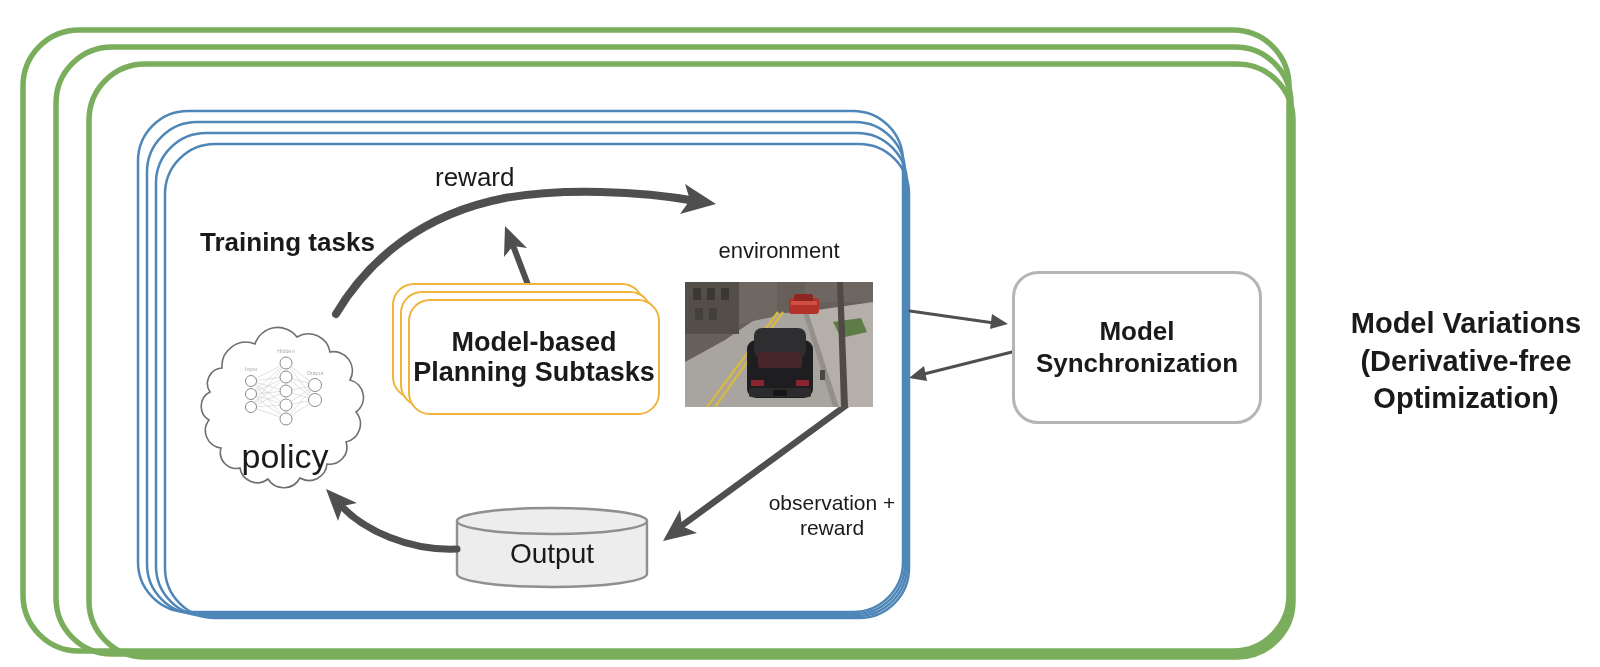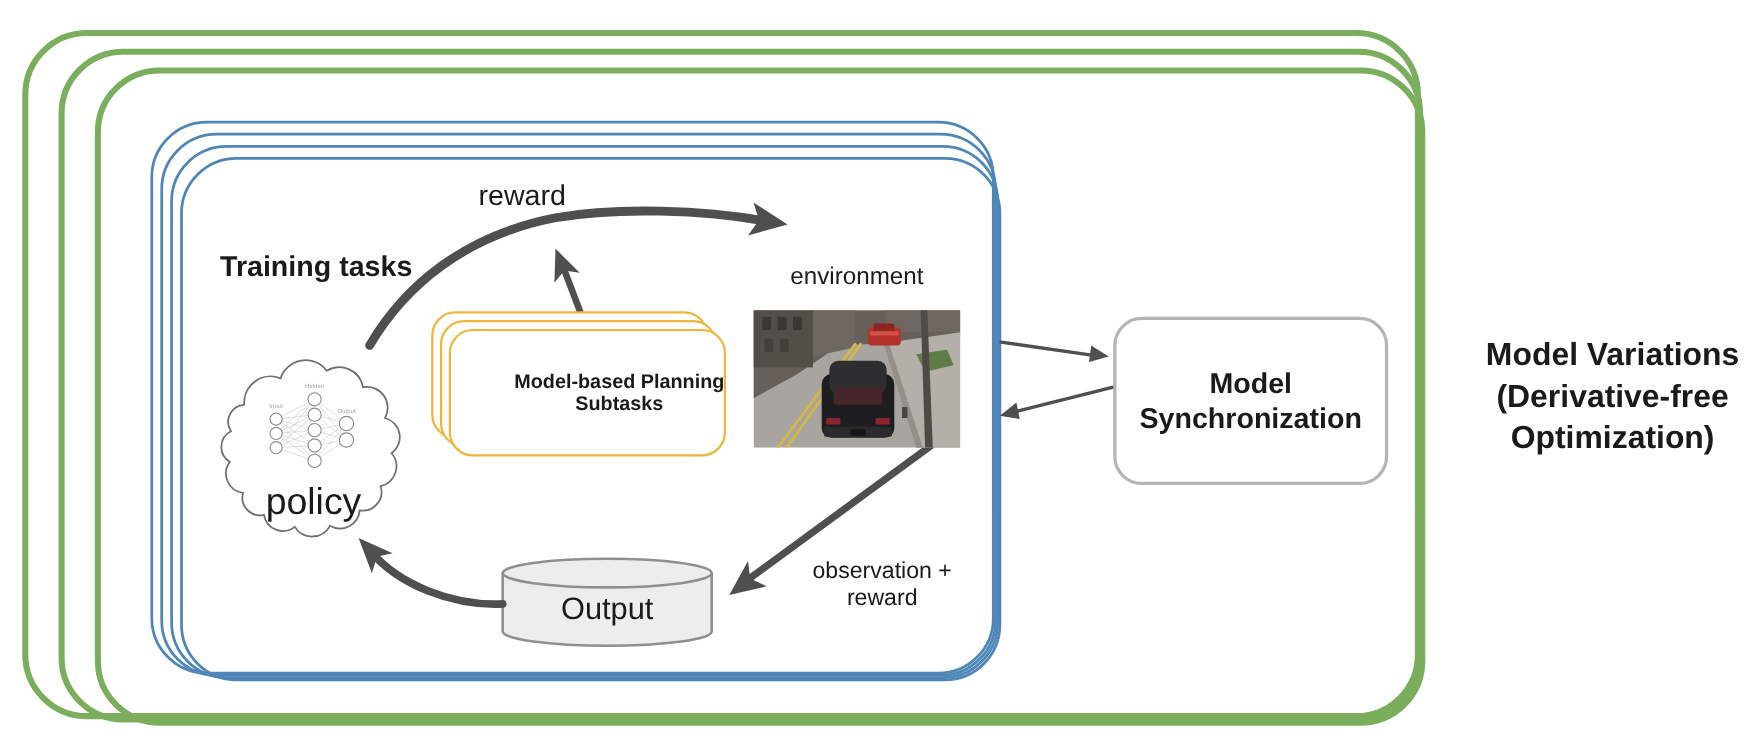--- a/index.html
+++ b/index.html
@@ -20,41 +20,41 @@
   .nn-node{fill:#ffffff;stroke:#8a8a8a;stroke-width:1;}
   .nn-label{fill:#a8a8a8;font-size:5.5px;text-anchor:middle;}
   
   .cyl{fill:var(--c-replay_fill,#ededed);stroke:#8f8f8f;stroke-width:2.4;}
   
   .yellow-box{
     position:absolute;width:252px;height:116px;background:#fff;border-radius:22px;
     border:2.5px solid var(--c-subtasks_border,#f0b43d);box-sizing:border-box;
   }
   .sync-box{
-    position:absolute;left:1012px;top:288px;width:250px;height:153px;background:#fff;
+    position:absolute;left:1012px;top:271px;width:250px;height:153px;background:#fff;
     border:3px solid var(--c-box_border,#b5b5b5);border-radius:26px;box-sizing:border-box;
     display:flex;align-items:center;justify-content:center;text-align:center;
     font-weight:bold;font-size:26px;line-height:1.23;
   }
   .box-label{
     position:absolute;display:flex;align-items:center;justify-content:center;
     text-align:center;font-weight:bold;
   }
   .txt{position:absolute;white-space:pre-line;}
   .t-training{left:200px;top:180px;font-size:26px;font-weight:bold;margin-top:47px;}
   .t-action{left:435px;top:162px;font-size:26px;}
   .t-environment{left:685px;top:238px;width:188px;text-align:center;font-size:22px;}
   .t-policy{left:225px;top:437px;width:120px;text-align:center;font-size:34px;}
   .t-replay{left:457px;top:538px;width:190px;text-align:center;font-size:28px;}
-  .t-obs{left:725px;top:491px;width:154px;text-align:center;font-size:21px;line-height:1.18;margin-top:16px;}
+  .t-obs{left:755px;top:491px;width:154px;text-align:center;font-size:21px;line-height:1.18;}
   .t-variations{
     left:1316px;top:305px;width:300px;text-align:center;
     font-size:29px;font-weight:bold;line-height:1.3;
   }
-  .subtasks-label{left:408px;top:299px;width:252px;height:116px;font-size:18px;line-height:1.12;margin-left:29px;}
+  .subtasks-label{left:408px;top:299px;width:252px;height:116px;font-size:27px;line-height:1.12;}
 </style>
 </head>
 <body>
 
 <div class="canvas">
 
   <svg class="layer" width="1600" height="667" viewBox="0 0 1600 667">
     <defs>
       <clipPath id="envClip">
           <rect x="0" y="0" width="188" height="125"></rect>

